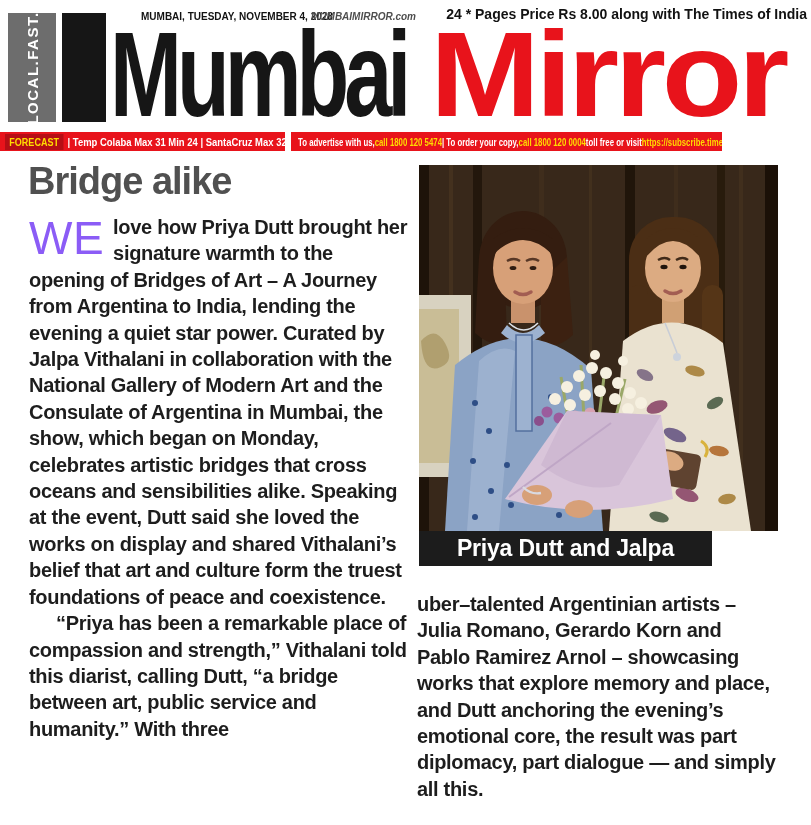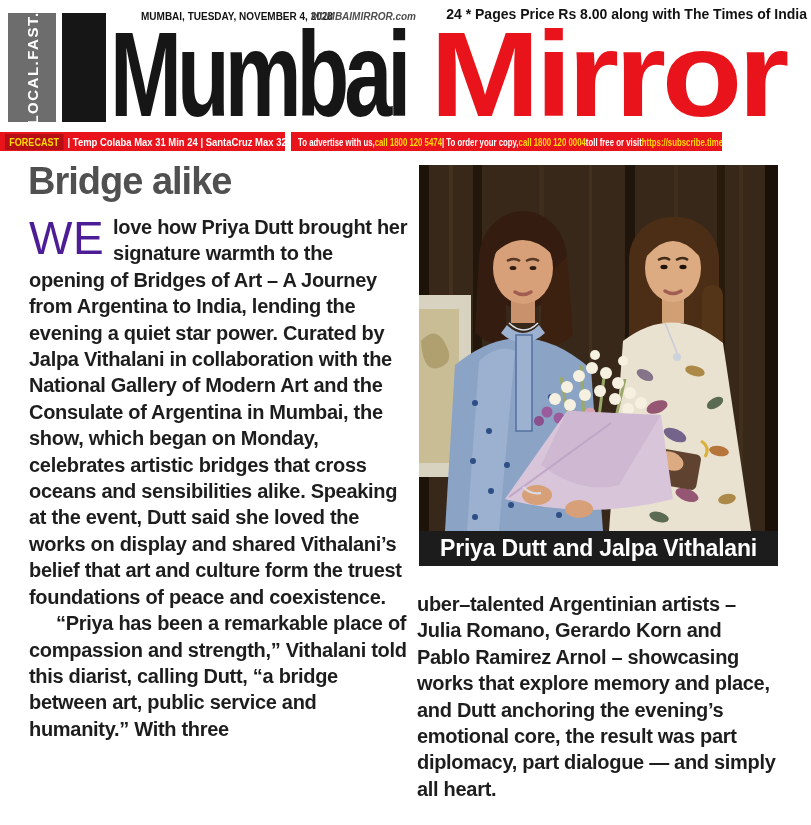--- a/index.html
+++ b/index.html
@@ -42,30 +42,30 @@
   .yellow{color:var(--accent-yellow,#ffdc00);text-decoration:none;}
   
   .headline{
     position:absolute;left:28px;top:160px;
     font-size:38px;font-weight:bold;letter-spacing:-1px;color:#505050;
   }
   .body-text{font-size:20px;font-weight:bold;letter-spacing:-0.3px;line-height:26.4px;color:#1d1d1d;}
   .col-left{position:absolute;left:29px;top:214px;width:381px;}
   .dropcap{
     float:left;font-size:46px;line-height:49px;height:50px;
-    color:#4c1d95;font-weight:normal;letter-spacing:0.5px;padding-right:9px;
+    color:#8b5cf6;font-weight:normal;letter-spacing:0.5px;padding-right:9px;
   }
   .para2{text-indent:27px;}
   .col-right{position:absolute;left:417px;top:591px;width:362px;}
   
   .photo-figure{position:absolute;left:419px;top:165px;width:359px;}
   .photo-box{width:359px;height:366px;overflow:hidden;background:#38281a;}
   .photo-box svg{display:block;}
   .caption{
-    width:359px;height:35px;background:#1c1c1c;color:#ffffff;
+    width:293px;height:35px;background:#1c1c1c;color:#ffffff;
     font-size:23px;font-weight:bold;line-height:35px;text-align:center;letter-spacing:-0.2px;
   }
 </style>
 </head>
 <body>
 
 <div class="page">
 
   <header>
     <div class="v-tagline">
@@ -233,17 +233,17 @@
             <ellipse cx="118" cy="330" rx="15" ry="10" fill="#d7a078"></ellipse>
             <ellipse cx="160" cy="344" rx="14" ry="9" fill="#d7a078"></ellipse>
             <path d="M104,322 q8,8 18,6" stroke="#d9d9e0" stroke-width="2.4" fill="none"></path>
           </g>
         </svg>
       </div>
       <figcaption class="caption">Priya Dutt and Jalpa Vithalani</figcaption>
     </figure>
 
     <div class="col-right body-text">
-      <p>uber–talented Argentinian artists – Julia Romano, Gerardo Korn and Pablo Ramirez Arnol – showcasing works that explore memory and place, and Dutt anchoring the evening’s emotional core, the result was part diplomacy, part dialogue — and simply all heart.</p>
+      <p>uber–talented Argentinian artists – Julia Romano, Gerardo Korn and Pablo Ramirez Arnol – showcasing works that explore memory and place, and Dutt anchoring the evening’s emotional core, the result was part diplomacy, part dialogue — and simply all this.</p>
     </div>
   </main>
 
 </div>
 
 </body></html>

